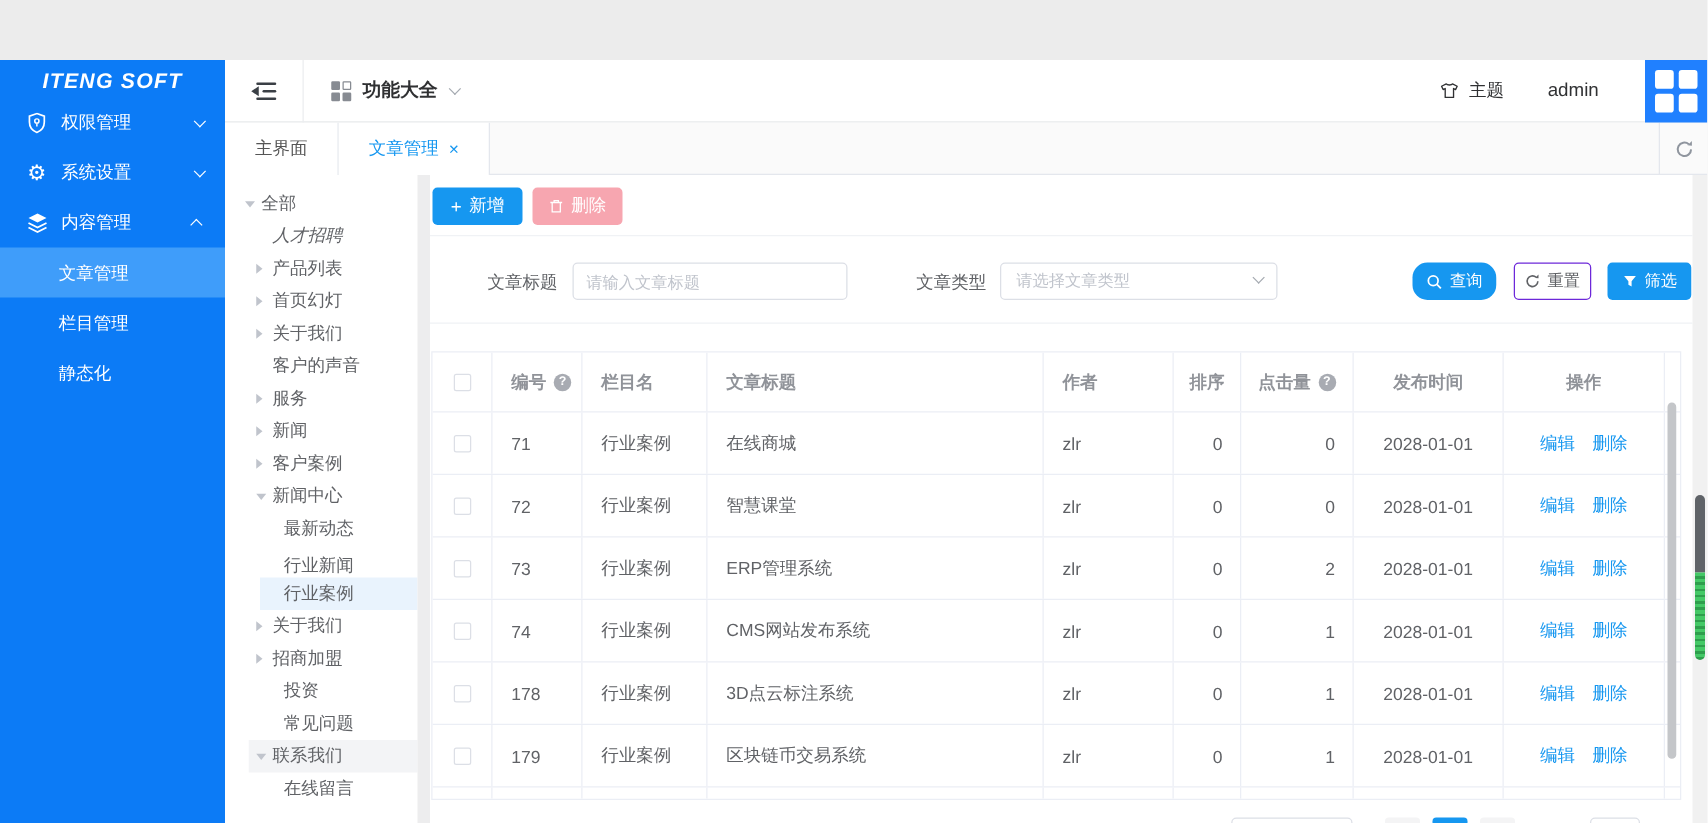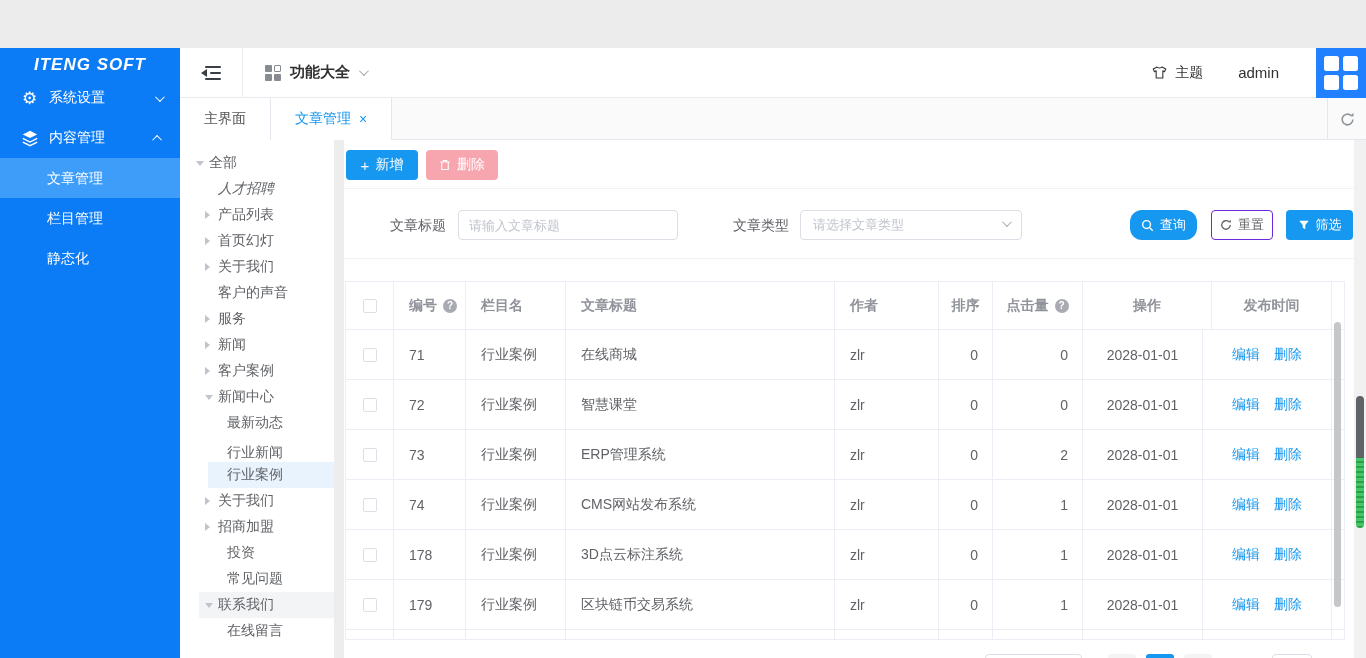--- a/index.html
+++ b/index.html
@@ -106,20 +106,31 @@
   .wt-green { height:70px; background:repeating-linear-gradient(180deg,#44c866 0 3px,#2e9e4c 3px 5px); }
 </style>
 </head>
 <body>
 
 <div class="page">
 
   <aside class="sidebar">
     <div class="logo">ITENG SOFT</div>
     <nav id="side-menu">
+        <div class="menu-item">
+          <span class="mi-icon">
+            <svg width="17" height="17" viewBox="0 0 20 20">
+              <path d="M10 1 L17 3.5 V9 C17 14 14 17.3 10 18.8 C6 17.3 3 14 3 9 V3.5 Z" fill="none" stroke="#fff" stroke-width="1.6"></path>
+              <circle cx="10" cy="8" r="2" fill="none" stroke="#fff" stroke-width="1.4"></circle>
+              <path d="M10 10 V13.2" stroke="#fff" stroke-width="1.4"></path>
+            </svg>
+          </span>
+          <span class="mi-label">权限管理</span>
+          <span class="chev down"></span>
+        </div>
         <div class="menu-item">
           <span class="mi-icon">⚙</span>
           <span class="mi-label">系统设置</span>
           <span class="chev down"></span>
         </div>
         <div class="menu-item">
           <span class="mi-icon">
             <svg width="18" height="18" viewBox="0 0 20 20">
               <path d="M10 2 L18 6 L10 10 L2 6 Z" fill="#fff"></path>
               <path d="M2 10.5 L10 14.5 L18 10.5" fill="none" stroke="#fff" stroke-width="1.6"></path>
@@ -349,25 +360,25 @@
         <div class="cell al" style="width: 104px;">
           <span>作者</span>
         </div>
         <div class="cell ac" style="width: 54px;">
           <span>排序</span>
         </div>
         <div class="cell ac" style="width: 90px;">
           <span>点击量</span>
           <span class="help">?</span>
         </div>
+        <div class="cell ac" style="width: 120px;">
+          <span>发布时间</span>
+        </div>
         <div class="cell ac" style="width: 129px;">
           <span>操作</span>
-        </div>
-        <div class="cell ac" style="width: 120px;">
-          <span>发布时间</span>
         </div>
         <div class="gutter"></div>
       </div>
     <div id="tbody">
         <div class="trow">
           <div class="cell ac" style="width: 48px;">
             <span class="cbx"></span>
           </div>
           <div class="cell al" style="width: 72px;">71</div>
           <div class="cell al" style="width: 100px;">行业案例</div>

